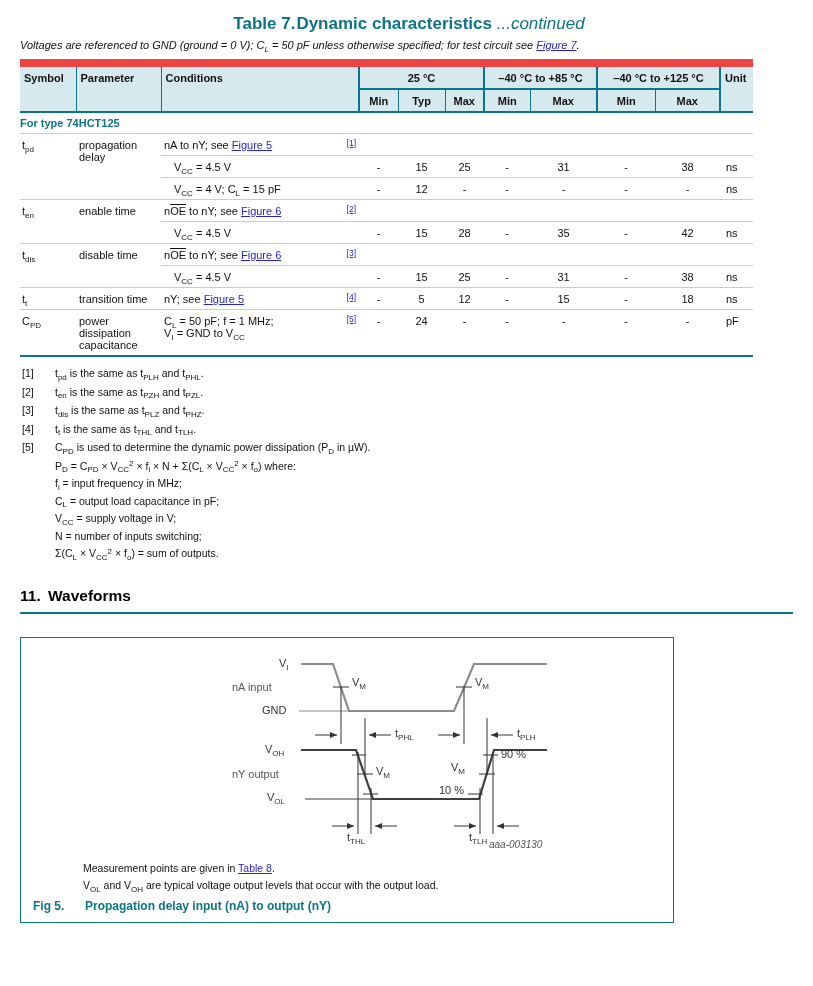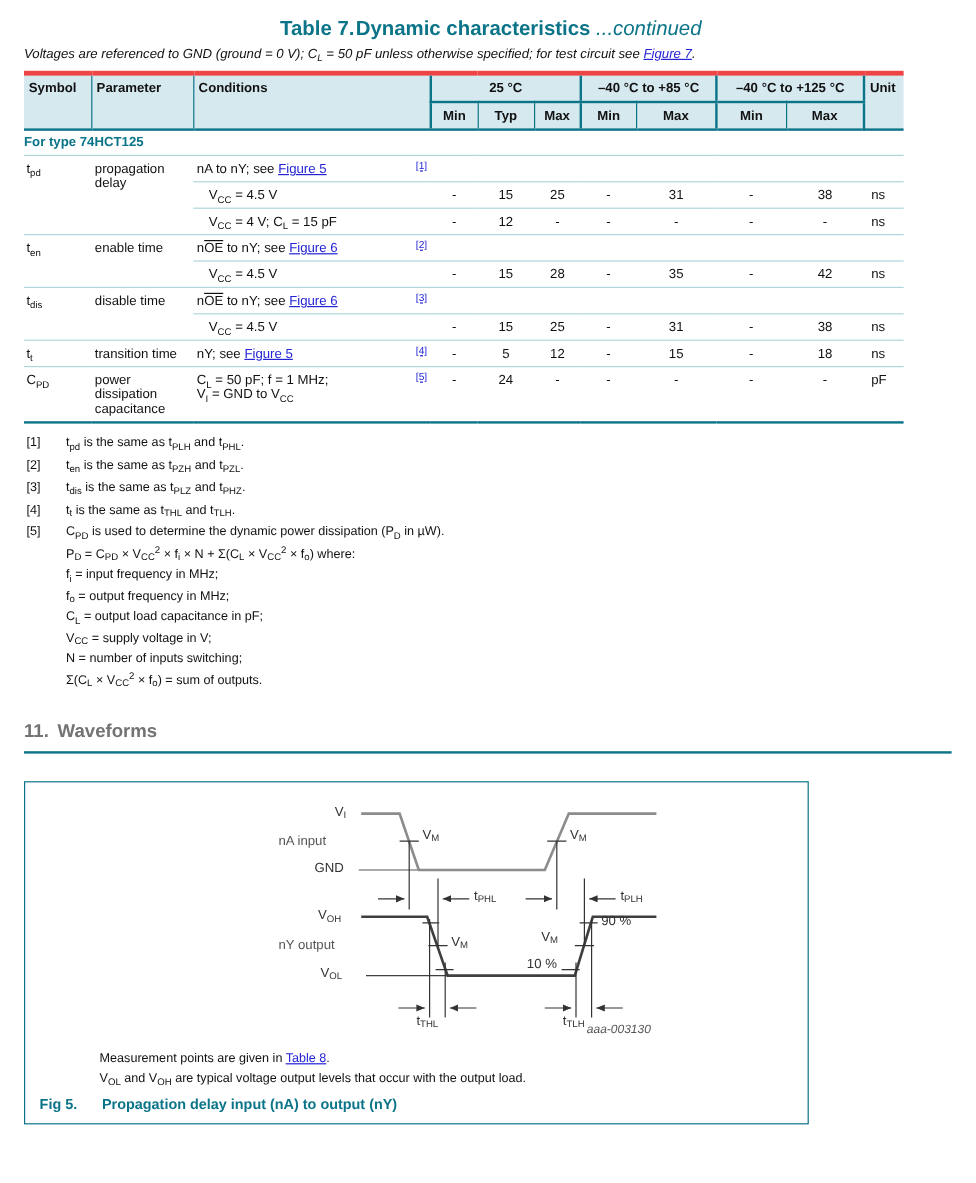--- a/index.html
+++ b/index.html
@@ -15,21 +15,21 @@
   .tbl-title .tcont  { font-style:italic; }
   .tbl-sub { margin:5px 0 0 20px; font-size:11px; font-style:italic; color:#111; }
 
   
   table.spec { border-collapse:collapse; table-layout:fixed; width:733px; margin:8px 0 0 20px; font-size:11px; }
   table.spec th, table.spec td { font-size:11px; }
   thead th {
     background:#d6e9ef; text-align:left; vertical-align:top;
     padding:5px 4px 4px; font-weight:bold; color:#111;
   }
-  thead tr.hr1 th { border-top:4px solid #ef4444; height:23px; }
+  thead tr.hr1 th { border-top:8px solid #ef4444; height:23px; }
   thead tr.hr2 th { border-top:1px solid #0b7488; height:22px; text-align:center; }
   thead th { border-bottom:2px solid #0b7488; }
   thead th.bl1 { border-left:1px solid #0b7488; }
   thead th.bl2 { border-left:2px solid #0b7488; }
   thead th.grp { text-align:center; }
   tbody td { padding:5px 3px 4px; vertical-align:top; color:#111; }
   tr.section td { color:#0b7488; font-weight:bold; padding:4px 0 4px 0; border-bottom:1px solid #afd6dd; }
   td.sym { padding-left:2px; }
   td.cond.sub { padding-left:13px; }
   td.val { text-align:center; }
@@ -47,21 +47,21 @@
   .rs-link { color:#2424d6; text-decoration:underline; }
   .rs-noteref { color:#2424d6; text-decoration:underline; font-size:8.5px; position:relative; top:-3px; }
 
   
   .fnotes { margin:10px 0 0 22px; font-size:10.5px; color:#111; width:760px; }
   .fn { display:flex; margin-bottom:6.5px; }
   .fn-marker { width:33px; flex:none; }
   .fn-extra { padding-left:33px; margin-bottom:5.5px; }
 
   
-  .sect-head { margin:28px 0 0 20px; font-size:15.5px; font-weight:bold; color:#737373; }
+  .sect-head { margin:28px 0 0 20px; font-size:15.5px; font-weight:bold; color:#000000; }
   .sect-head .snum { display:inline-block; width:28px; }
   .sect-rule { width:773px; margin:7px 0 0 20px; border-top:2.5px solid #0b7488; }
 
   .figbox { width:654px; margin:23px 0 0 20px; border:1px solid #0b7488; background:#fff; }
   .wavewrap { position:relative; width:740px; height:224px; }
   .wavewrap svg { position:absolute; left:0; top:0; }
   .wl { position:absolute; font-size:11px; color:#333; white-space:nowrap; }
   .wl.gray { color:#555; }
   .wl.wm { font-style:italic; font-size:10px; color:#555; }
   .fignotes { margin:0 0 0 62px; font-size:10.5px; color:#111; }
@@ -255,21 +255,20 @@
     <div class="fn">
         <span class="fn-marker">[4]</span>
         <span><span>t</span><span class="rs-sub">t</span><span> is the same as t</span><span class="rs-sub">THL</span><span> and t</span><span class="rs-sub">TLH</span><span>.</span></span>
       </div>
     <div class="fn">
         <span class="fn-marker">[5]</span>
         <span><span>C</span><span class="rs-sub">PD</span><span> is used to determine the dynamic power dissipation (P</span><span class="rs-sub">D</span><span> in µW).</span></span>
       </div>
     <div class="fn-extra"><span>P</span><span class="rs-sub">D</span><span> = C</span><span class="rs-sub">PD</span><span> × V</span><span class="rs-sub">CC</span><span class="rs-sup">2</span><span> × f</span><span class="rs-sub">i</span><span> × N + Σ(C</span><span class="rs-sub">L</span><span> × V</span><span class="rs-sub">CC</span><span class="rs-sup">2</span><span> × f</span><span class="rs-sub">o</span><span>) where:</span></div>
     <div class="fn-extra"><span>f</span><span class="rs-sub">i</span><span> = input frequency in MHz;</span></div>
-    <div class="fn-extra"><span>f</span><span class="rs-sub">o</span><span> = output frequency in MHz;</span></div>
     <div class="fn-extra"><span>C</span><span class="rs-sub">L</span><span> = output load capacitance in pF;</span></div>
     <div class="fn-extra"><span>V</span><span class="rs-sub">CC</span><span> = supply voltage in V;</span></div>
     <div class="fn-extra"><span>N = number of inputs switching;</span></div>
     <div class="fn-extra"><span>Σ(C</span><span class="rs-sub">L</span><span> × V</span><span class="rs-sub">CC</span><span class="rs-sup">2</span><span> × f</span><span class="rs-sub">o</span><span>) = sum of outputs.</span></div>
   </div>
 
   <div class="sect-head">
     <span class="snum">11.</span><span>Waveforms</span>
   </div>
   <div class="sect-rule"></div>

